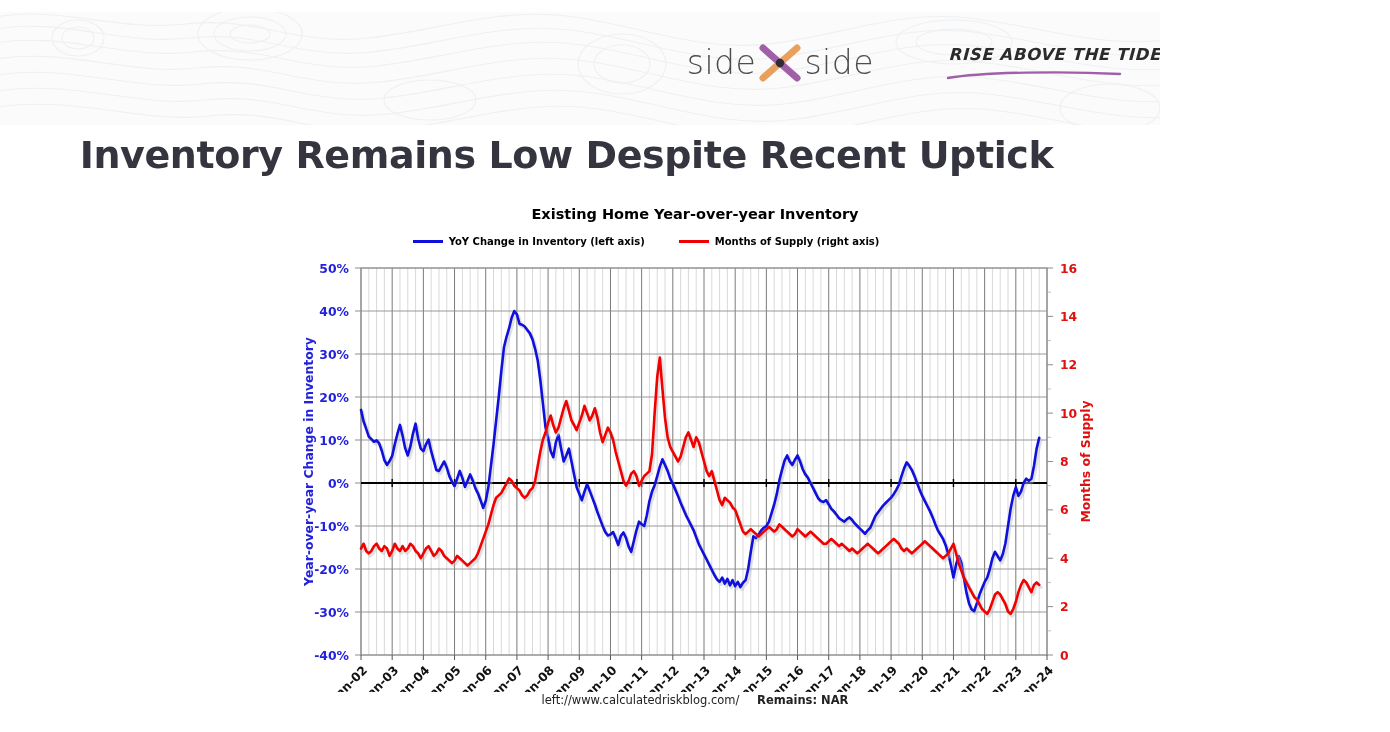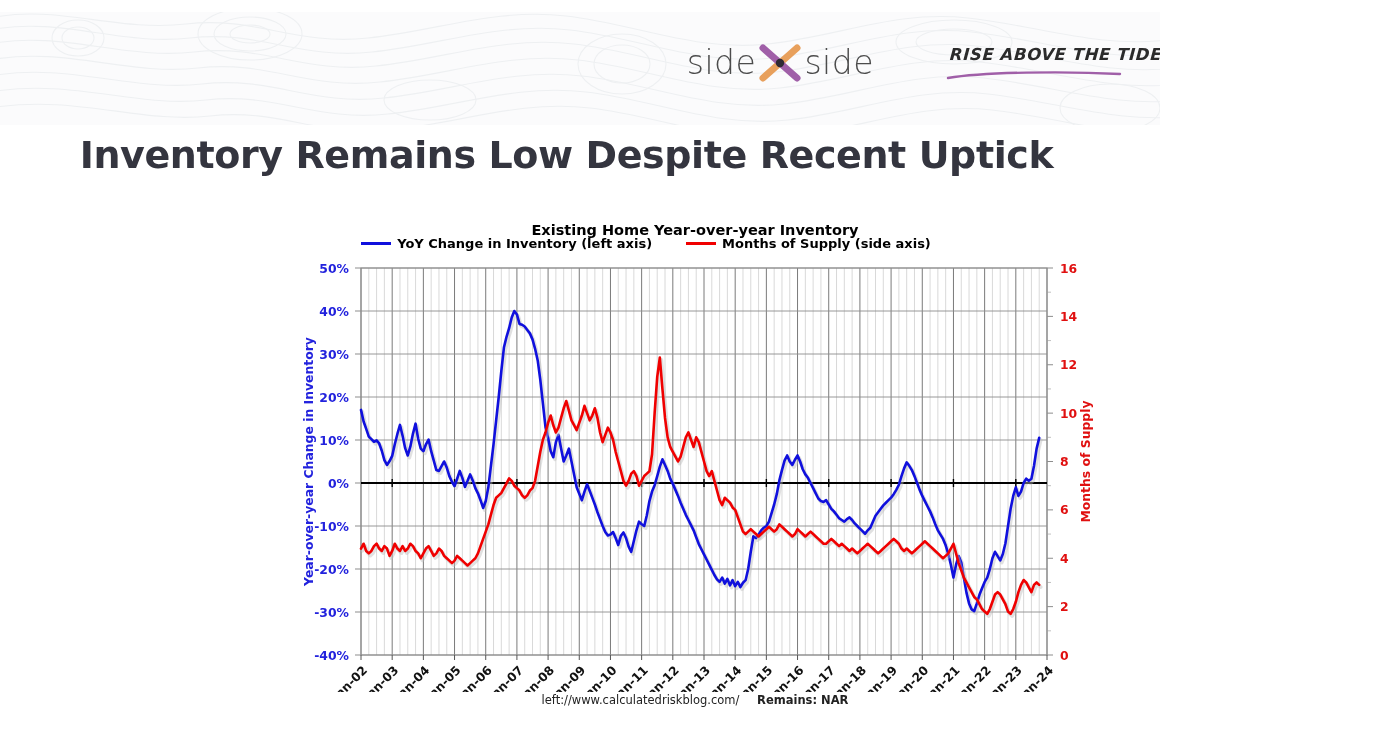--- a/index.html
+++ b/index.html
@@ -50,29 +50,29 @@
     font-family:"DejaVu Sans", sans-serif;
     font-size:38px;font-weight:bold;
     letter-spacing:-0.4px;
     color:#34353f;
   }
   
   .chart-wrap{
     position:absolute;left:0;top:200px;width:1390px;height:530px;
   }
   .chart-title{
-    position:absolute;left:0;top:22px;width:1390px;text-align:center;
+    position:absolute;left:0;top:6px;width:1390px;text-align:center;
     font-family:"DejaVu Sans", sans-serif;
     font-size:14.5px;font-weight:bold;color:#000;
   }
   .legend{
     position:absolute;left:0;top:36px;width:1292px;
     display:flex;justify-content:center;gap:34px;
     font-family:"DejaVu Sans", sans-serif;
-    font-size:13px;font-weight:bold;color:#000;
+    font-size:10px;font-weight:bold;color:#000;
   }
   .legend-item{display:flex;align-items:center;gap:6px;}
   .legend-swatch{display:inline-block;width:30px;height:3.5px;}
   .plot-svg{position:absolute;left:0;top:52px;}
   .footer-note{
     position:absolute;left:0;top:493px;width:1390px;text-align:center;
     font-family:"DejaVu Sans", sans-serif;font-size:11.5px;color:#222;
   }
   .footer-note .src{font-weight:bold;margin-left:14px;}
 </style>
@@ -131,21 +131,21 @@
 <div class="chart-wrap">
   <div class="chart-title">Existing Home Year-over-year Inventory</div>
 
   <div class="legend">
     <span class="legend-item">
       <span class="legend-swatch" style="background:#1010DD"></span>
       <span>YoY Change in Inventory (left axis)</span>
     </span>
     <span class="legend-item">
       <span class="legend-swatch" style="background:#F00000"></span>
-      <span>Months of Supply (side axis)</span>
+      <span>Months of Supply (right axis)</span>
     </span>
   </div>
 
   <svg class="plot-svg" id="plot" width="1390" height="440">
       <rect x="361" y="16" width="686" height="387" fill="#fff"></rect>
       <line x1="368.79545454545456" y1="16" x2="368.79545454545456" y2="403" stroke="#c9c9c9" stroke-width="0.7"></line>
       <line x1="376.59090909090907" y1="16" x2="376.59090909090907" y2="403" stroke="#c9c9c9" stroke-width="0.7"></line>
       <line x1="384.3863636363636" y1="16" x2="384.3863636363636" y2="403" stroke="#c9c9c9" stroke-width="0.7"></line>
       <line x1="399.97727272727275" y1="16" x2="399.97727272727275" y2="403" stroke="#c9c9c9" stroke-width="0.7"></line>
       <line x1="407.77272727272725" y1="16" x2="407.77272727272725" y2="403" stroke="#c9c9c9" stroke-width="0.7"></line>

